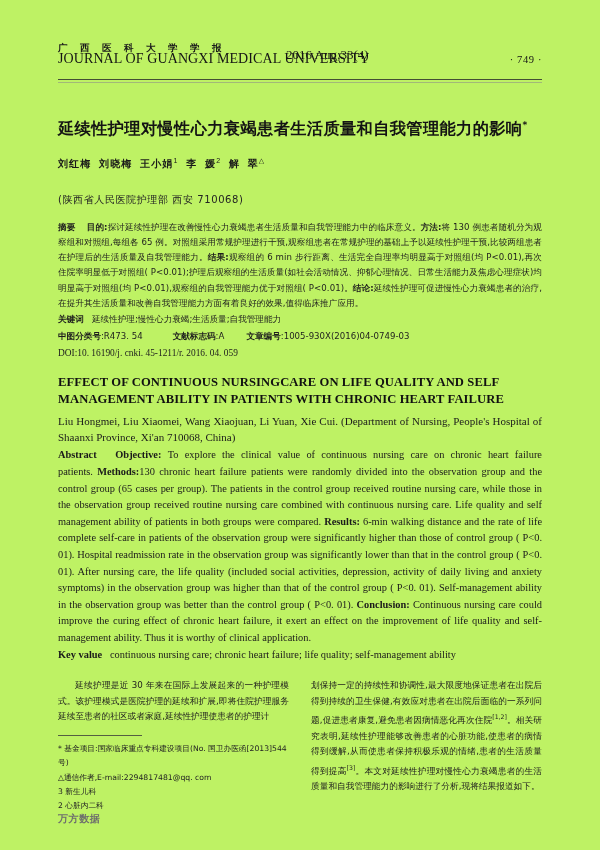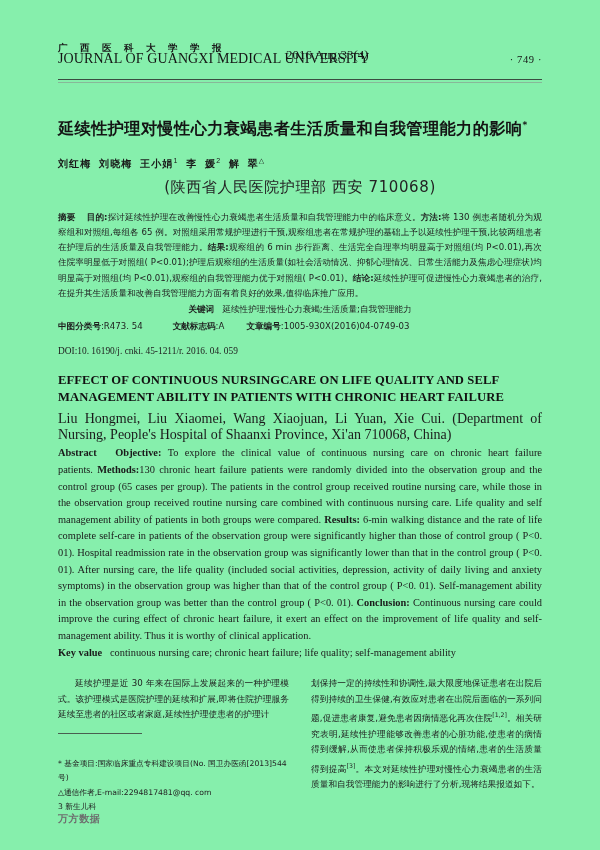--- a/index.html
+++ b/index.html
@@ -14,21 +14,21 @@
     color: #1b1b1b;
     overflow: hidden;
     position: relative;
   }
   .page {
     position: relative;
     width: 600px;
     height: 850px;
     box-sizing: border-box;
     padding: 0 58px;
-    background: #86efac;
+    background: #bef264;
   }
 
   
   .masthead {
     position: relative;
     padding-top: 44px;
     height: 40px;
   }
   .mast-left {
     position: absolute;
@@ -111,24 +111,24 @@
     font-size: 10px;
     letter-spacing: 1.1px;
     color: #191919;
   }
   .authors-cn sup {
     font-size: 7px;
     font-weight: normal;
     vertical-align: super;
   }
   .affil-cn {
-    margin-top: 6px;
-    text-align: center;
-    font-family: "DejaVu Sans", sans-serif;
-    font-size: 15px;
+    margin-top: 21px;
+    text-align: left;
+    font-family: "DejaVu Sans", sans-serif;
+    font-size: 10px;
     letter-spacing: 0.6px;
     color: #232323;
   }
 
   
   .abs-cn {
     margin-top: 13px;
     font-family: "DejaVu Sans", sans-serif;
     font-size: 8.6px;
     line-height: 15.2px;
@@ -136,53 +136,52 @@
     color: #1d1d1d;
     letter-spacing: 0.05px;
   }
   .abs-cn b { font-weight: bold; }
   .kw-cn {
     margin-top: 1px;
     font-family: "DejaVu Sans", sans-serif;
     font-size: 8.6px;
     line-height: 15.2px;
     color: #1d1d1d;
-    text-align: center;
   }
   .meta-cn {
     margin-top: 2px;
     font-family: "DejaVu Sans", sans-serif;
     font-size: 8.6px;
     line-height: 15.4px;
     color: #1d1d1d;
   }
   .meta-cn .gap { display: inline-block; width: 30px; }
   .meta-cn .gap-sm { display: inline-block; width: 22px; }
   .doi-cn {
-    margin-top: 9px;
+    margin-top: 1px;
     font-family: "Liberation Serif", serif;
     font-size: 9.4px;
     line-height: 14px;
     color: #1d1d1d;
   }
 
   
   .title-en {
     margin-top: 14px;
     font-family: "Liberation Serif", serif;
     font-weight: bold;
     font-size: 12.6px;
     line-height: 17.5px;
     color: #111;
     letter-spacing: 0.1px;
   }
   .authors-en {
     margin-top: 4px;
     font-family: "Liberation Serif", serif;
-    font-size: 14px;
+    font-size: 11px;
     line-height: 16.4px;
     text-align: justify;
     color: #1a1a1a;
   }
   .abs-en {
     margin-top: 2px;
     font-family: "Liberation Serif", serif;
     font-size: 10.4px;
     line-height: 16.6px;
     text-align: justify;
@@ -222,21 +221,21 @@
     vertical-align: super;
   }
   .foot-rule {
     margin-top: 10px;
     width: 84px;
     height: 1px;
     background: #3a3a3a;
     opacity: .8;
   }
   .footnotes {
-    margin-top: 23px;
+    margin-top: 6px;
     font-family: "DejaVu Sans", sans-serif;
     font-size: 7.7px;
     line-height: 14.4px;
     color: #222;
   }
   .footnotes div { white-space: nowrap; }
   .footnotes .wrapline { white-space: normal; }
   .footnotes b { font-weight: bold; }
 
   
@@ -307,20 +306,21 @@
 
     <div class="col">
       <div class="body-p">延续护理是近 30 年来在国际上发展起来的一种护理模式。该护理模式是医院护理的延续和扩展,即将住院护理服务延续至患者的社区或者家庭,延续性护理使患者的护理计</div>
 
       <div class="foot-rule"></div>
 
       <div class="footnotes">
         <div class="wrapline">* 基金项目:国家临床重点专科建设项目(No. 国卫办医函[2013]544 号)</div>
         <div>△通信作者,E-mail:2294817481@qq. com</div>
         <div>3 新生儿科</div>
+        <div>2 心脏内二科</div>
       </div>
     </div>
 
     <div class="col">
       <div class="body-p" style="text-indent:0;">
         <span>划保持一定的持续性和协调性,最大限度地保证患者在出院后得到持续的卫生保健,有效应对患者在出院后面临的一系列问题,促进患者康复,避免患者因病情恶化再次住院</span><sup>[1,2]</sup><span>。相关研究表明,延续性护理能够改善患者的心脏功能,使患者的病情得到缓解,从而使患者保持积极乐观的情绪,患者的生活质量得到提高</span><sup>[3]</sup><span>。本文对延续性护理对慢性心力衰竭患者的生活质量和自我管理能力的影响进行了分析,现将结果报道如下。</span>
       </div>
     </div>
 
   </div>

